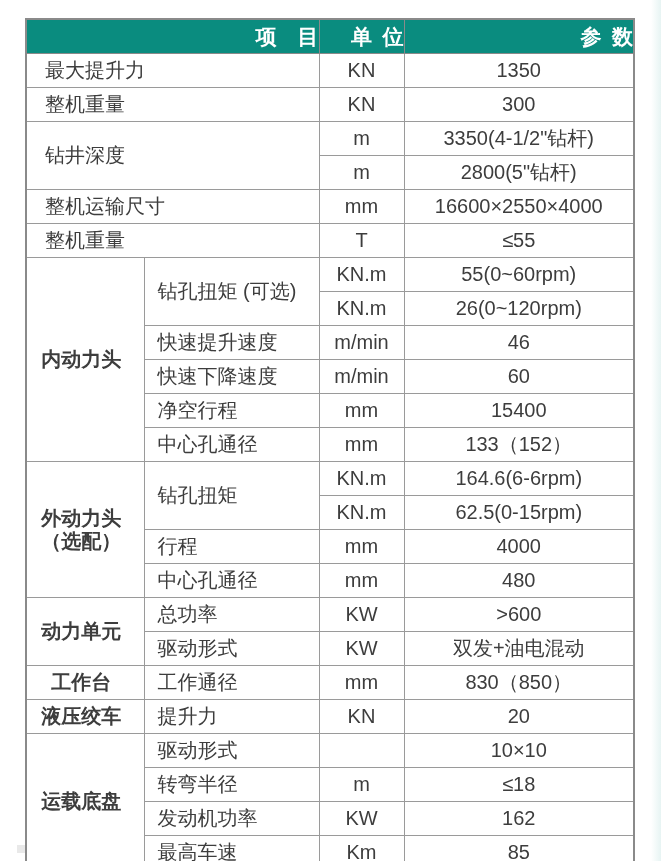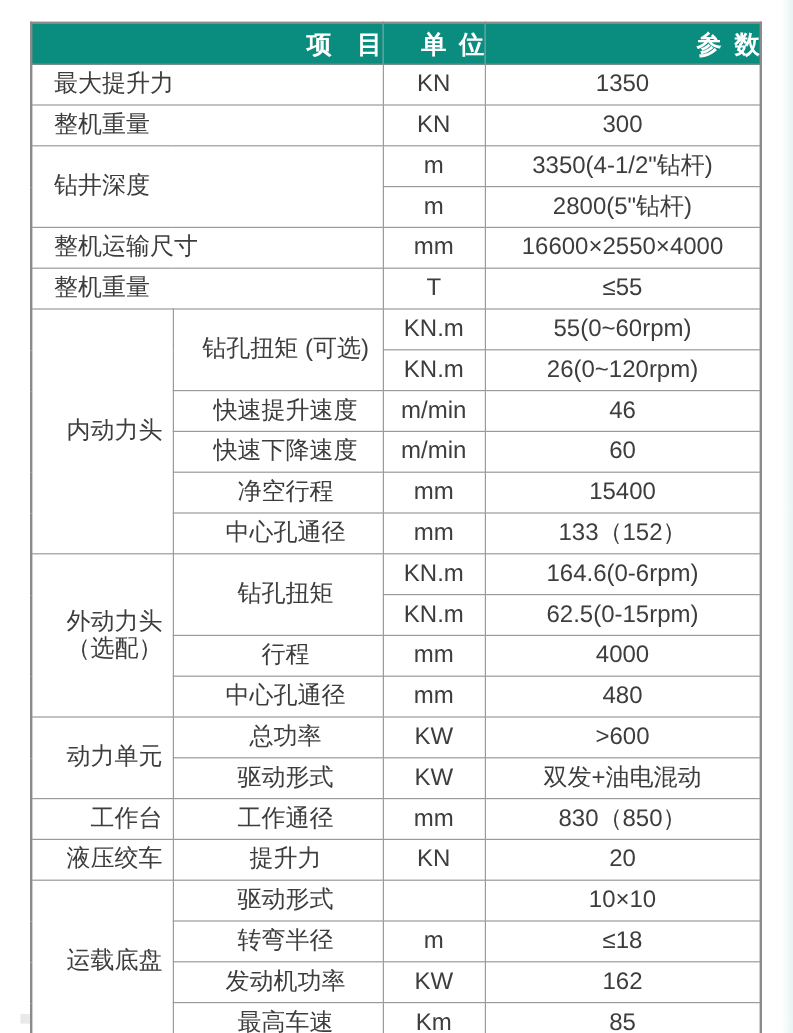--- a/index.html
+++ b/index.html
@@ -43,22 +43,22 @@
     text-align:right;padding:0;
   }
   td{
     border:1px solid var(--border);
     height:33px;font-size:20px;font-weight:normal;
     text-align:center;vertical-align:middle;
     padding:0;line-height:1.15;
     overflow:hidden;white-space:nowrap;
   }
   td.item{text-align:left;padding-left:18px;font-family:Liberation Serif, serif;}
-  td.sub{text-align:center;padding-left:13px;margin-left:44px;}
-  td.cat{text-align:right;white-space:pre-line;padding-right:8px;}
+  td.sub{text-align:left;padding-left:13px;margin-left:44px;}
+  td.cat{text-align:center;white-space:pre-line;padding-right:8px;font-weight:bold;}
   td.unit{text-align:center;margin-left:20px;}
   td.val{text-align:center;}
 </style>
 </head>
 <body>
 
 <div class="edge-strip"></div>
 <div class="table-shadow"></div>
 
 <table class="spec">
@@ -133,21 +133,21 @@
       <tr>
         <td class="sub">中心孔通径</td>
         <td class="unit">mm</td>
         <td class="val">133（152）</td>
       </tr>
       <tr>
         <td rowspan="4" class="cat">外动力头
 （选配）</td>
         <td rowspan="2" class="sub">钻孔扭矩</td>
         <td class="unit">KN.m</td>
-        <td class="val">164.6(0-6rpm)</td>
+        <td class="val">164.6(6-6rpm)</td>
       </tr>
       <tr>
         <td class="unit">KN.m</td>
         <td class="val">62.5(0-15rpm)</td>
       </tr>
       <tr>
         <td class="sub">行程</td>
         <td class="unit">mm</td>
         <td class="val">4000</td>
       </tr>

